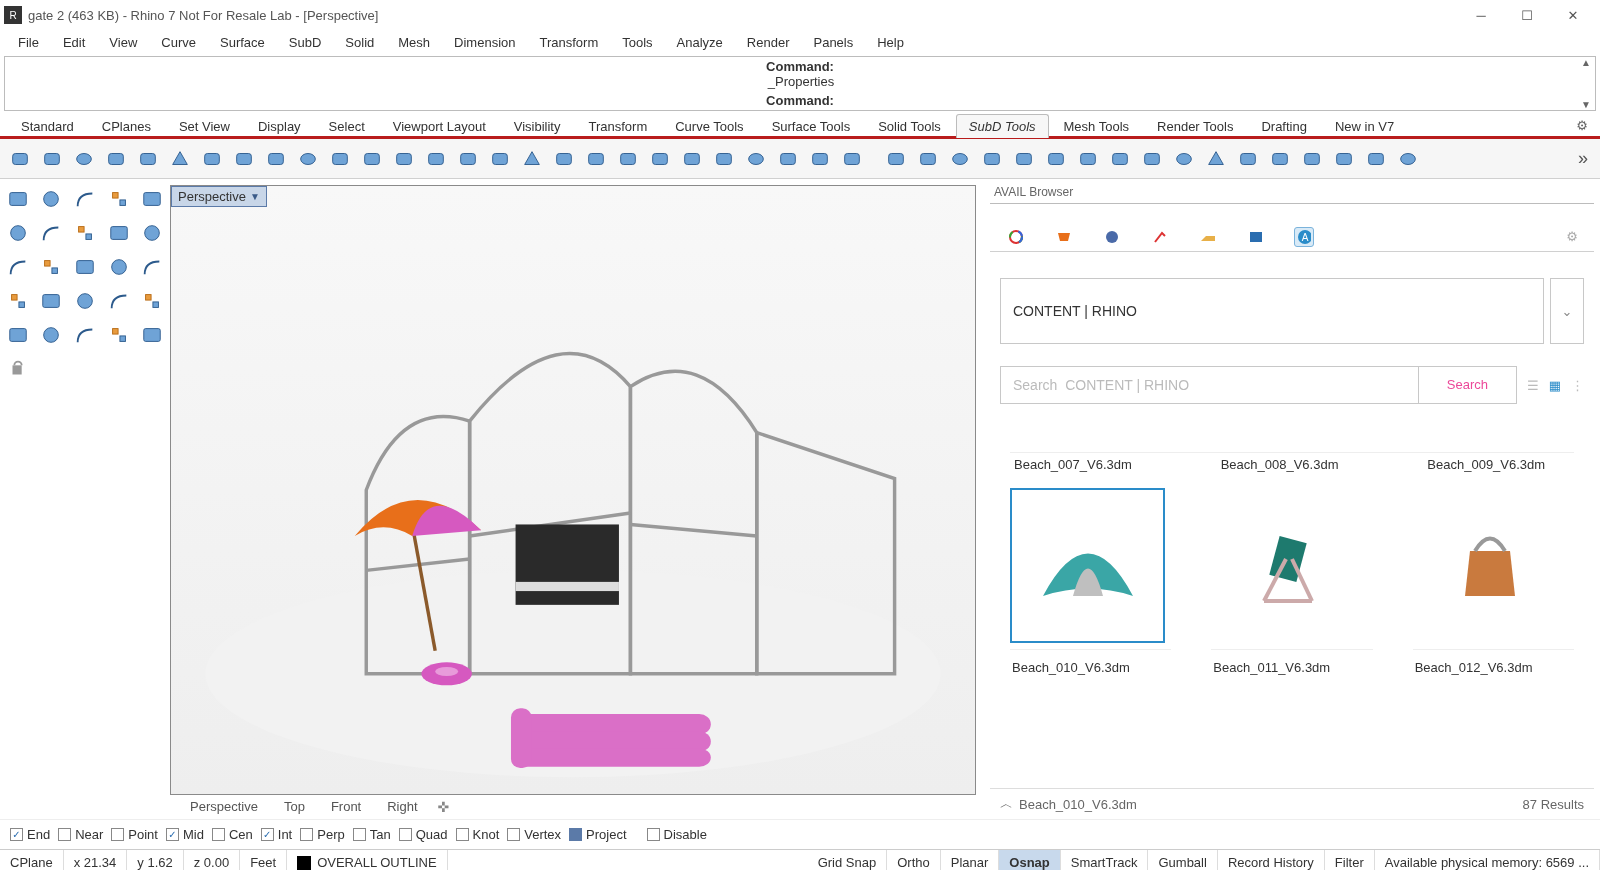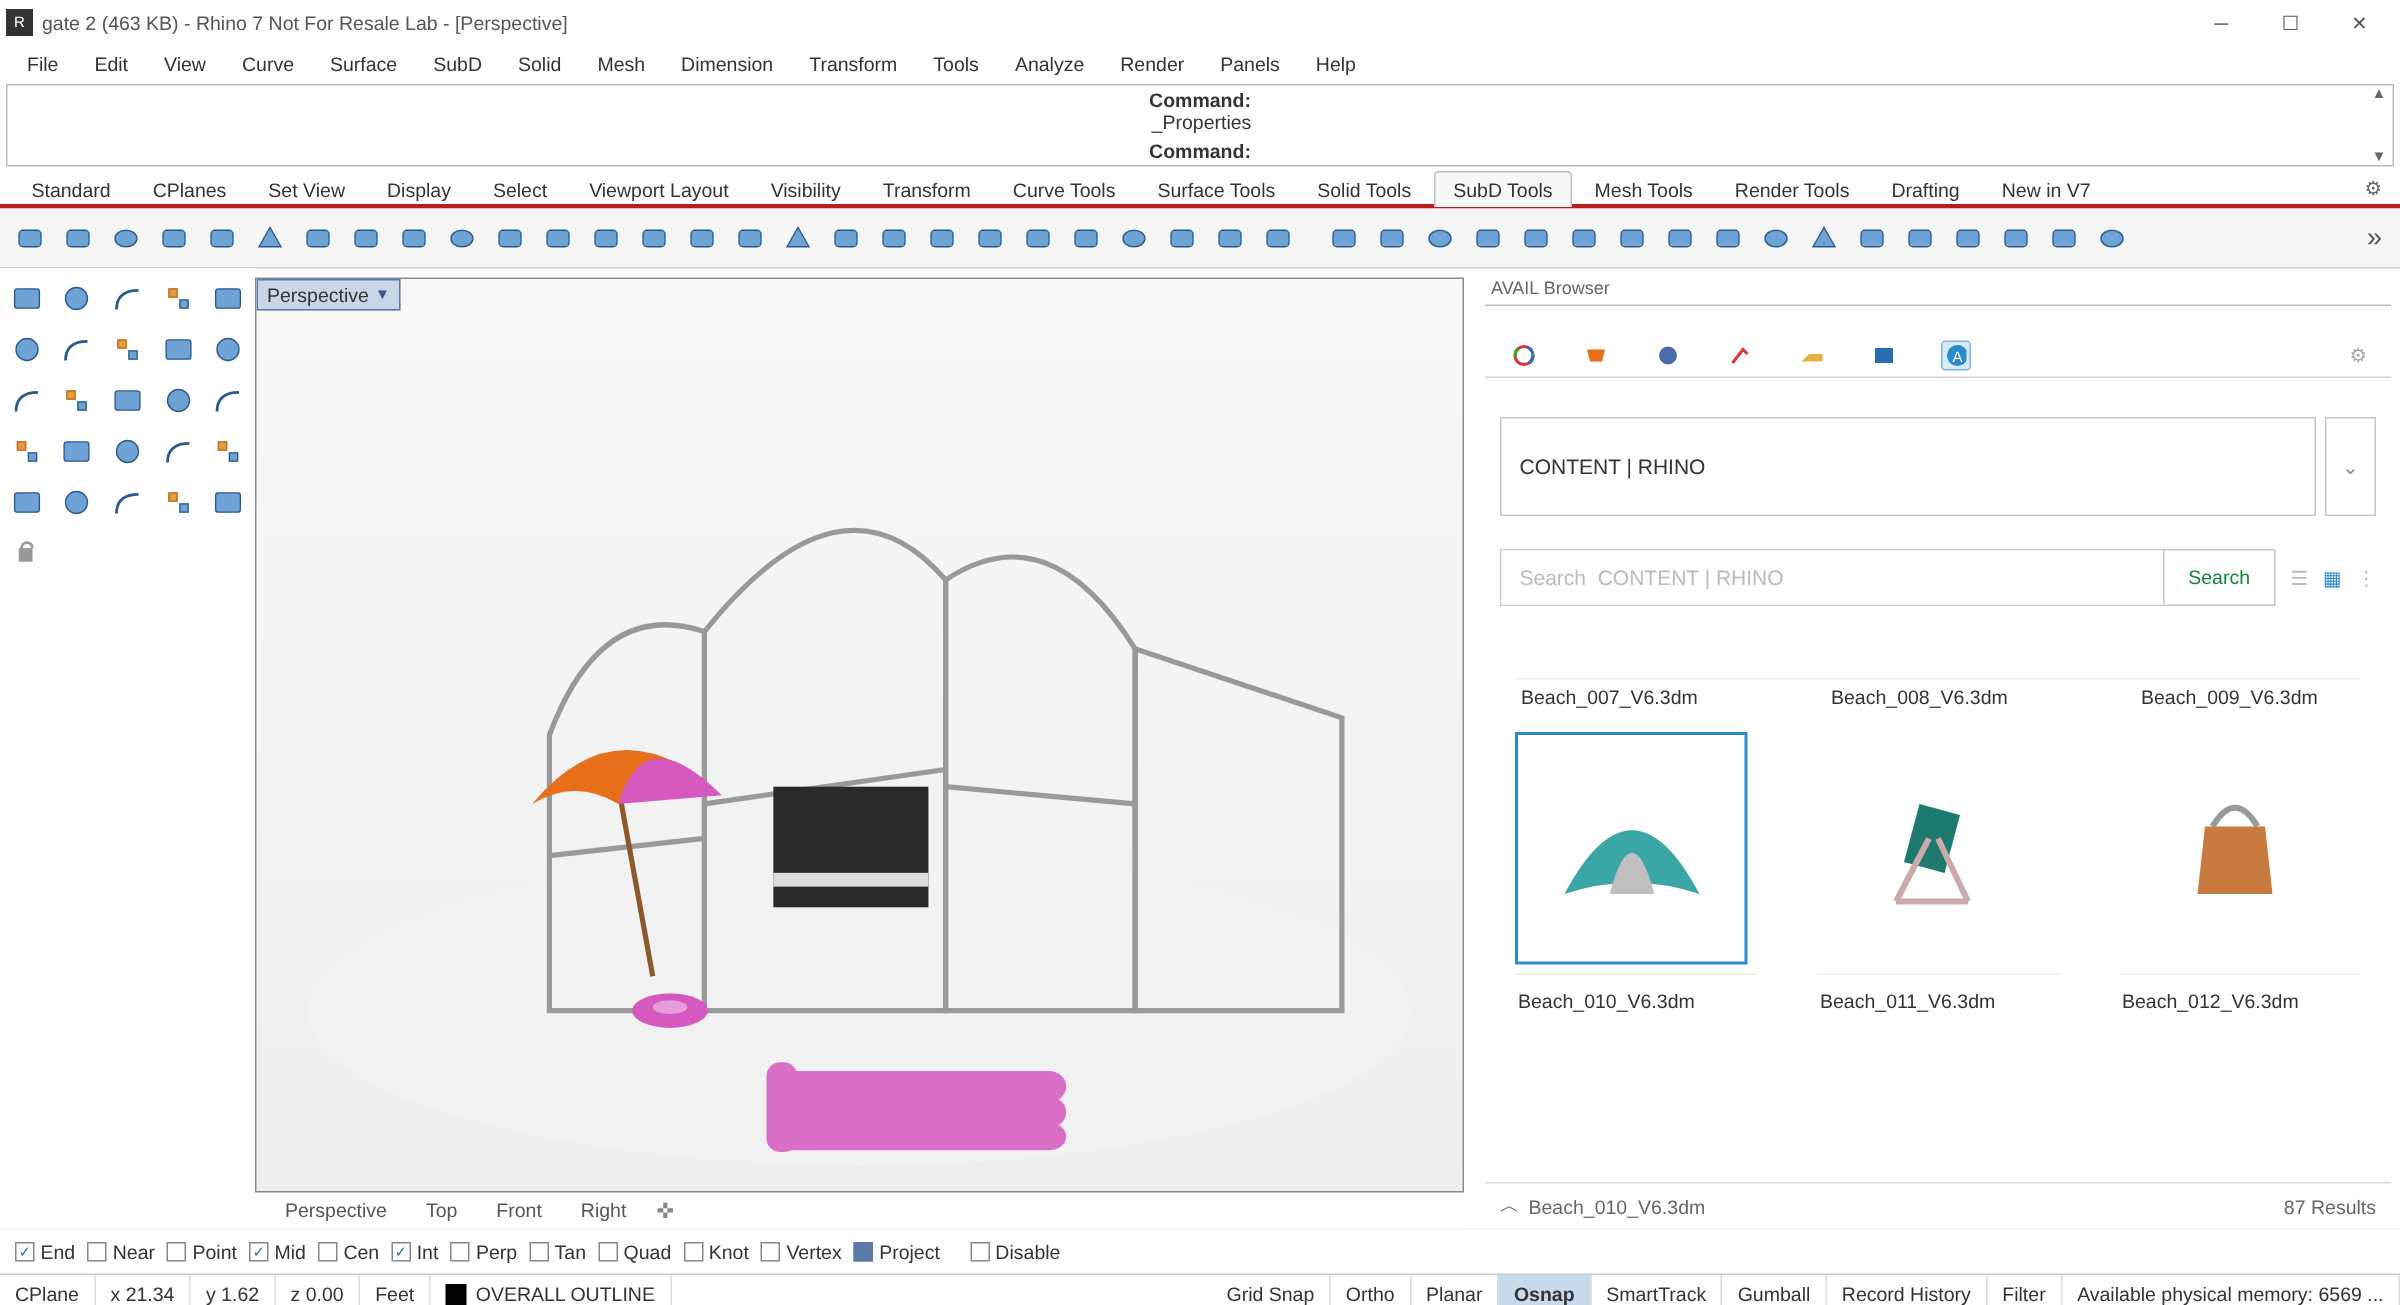--- a/index.html
+++ b/index.html
@@ -20,21 +20,21 @@
 .cmdarea { border: 1px solid #bcbcbc; margin: 2px 4px 0 4px; background: #fff; position: relative; }
 .cmdline { padding: 2px 6px; border-bottom: 0; display:flex;align-items:center;flex-direction:column;}
 .cmdline .lbl { font-weight: bold; }
 .cmdline .val { margin-left: 2px; }
 .cmdarea .scroll { position: absolute; right: 2px; top:0; bottom:0; width:14px; display:flex; flex-direction:column; justify-content:space-between; align-items:center; color:#666;}
 .cmdarea .scroll span{font-size:10px;cursor:pointer;}
 
 
 .tabrow { display: flex; align-items: center; padding: 4px 8px 0 8px; gap: 2px; border-bottom: 3px solid #b91c1c; height:28px;}
 .tabrow .tab { padding: 4px 12px; color: #333; cursor: pointer; border: 1px solid transparent; border-bottom: none; border-radius: 3px 3px 0 0;}
-.tabrow .tab.active { border-color: #bcbcbc; background: #f7f7f7; }
+.tabrow .tab.active { border-color: #bcbcbc; background: #f7f7f7; font-style: italic; }
 .tabrow .gear { margin-left: auto; color: #666; padding:4px; cursor:pointer;}
 
 
 .maintool { height: 40px; display: flex; align-items: center; padding: 2px 6px; gap: 4px; border-bottom: 1px solid #d0d0d0; background:#f6f6f6;}
 .tbtn { width: 28px; height: 28px; display: inline-flex; align-items: center; justify-content: center; cursor: pointer; border-radius:3px;}
 .tbtn svg { width: 22px; height: 22px; }
 .sep { width: 8px; }
 .overflow { margin-left:auto; font-size:18px; color:#555; cursor:pointer; padding:0 6px;}
 
 
@@ -63,21 +63,21 @@
 .panel-tabbar .pticon { width:20px; height:20px; cursor:pointer; display:inline-flex; align-items:center; justify-content:center;}
 .panel-tabbar .pticon.active { background:#d8eaf7; border:1px solid #7bb3db; border-radius:3px; padding:2px;}
 .avail-hdr { background: #3b3b3b; color: #fff; padding: 8px 14px; letter-spacing: 6px; font-size: 15px; font-weight:300;}
 .content-row { display:flex; gap:6px; padding:10px 10px 6px 10px;}
 .content-sel { flex:1; border:1px solid #c8c8c8; background:#fff; padding:24px 12px; color:#333; font-size:14px; display:flex; justify-content:space-between; align-items:center;}
 .content-dd { width:34px; border:1px solid #c8c8c8; display:flex; align-items:center; justify-content:center; cursor:pointer; color:#888;}
 .search-row { display:flex; gap:10px; padding:0 10px 6px 10px; align-items:center;}
 .searchbox { flex:1; display:flex; border:1px solid #c8c8c8;}
 .searchbox input { flex:1; border:none; padding:10px 12px; font-size:14px; outline:none; color:#333;}
 .searchbox input::placeholder{color:#bbb;}
-.searchbtn { padding:10px 16px; border-left:1px solid #c8c8c8; color:#15803d; cursor:pointer;}
+.searchbtn { padding:10px 28px; border-left:1px solid #c8c8c8; color:#ec4899; cursor:pointer;}
 .viewicons { display:flex; gap:10px; align-items:center;}
 .viewicons span{cursor:pointer; color:#bbb;}
 .viewicons .active{color:#2a8cc9;}
 
 .grid { flex:1; padding: 0 20px; overflow:hidden;}
 .grid-top-labels { display:flex; gap:60px; padding:4px 0 8px 4px; border-top:1px solid #eee; margin-top:8px;}
 .grid-top-labels div{flex:1; font-size:13px; color:#333;}
 .grid-row { display:flex; gap:40px; padding:8px 0;}
 .thumb { width: 165px; display:flex; flex-direction:column; }
 .thumb .img { width:155px; height:155px; border:1px solid transparent; display:flex; align-items:center; justify-content:center; background:#fff; cursor:pointer;}

